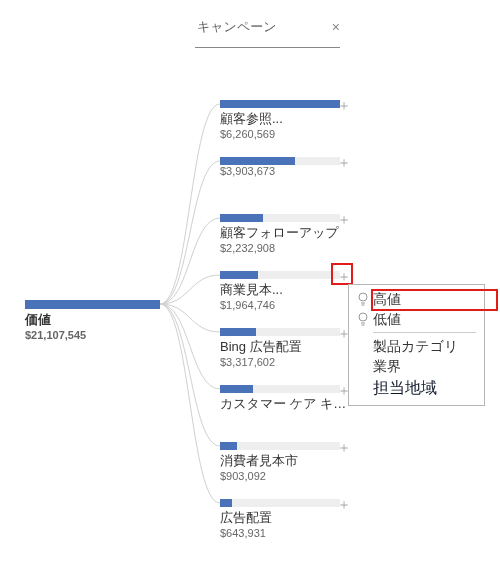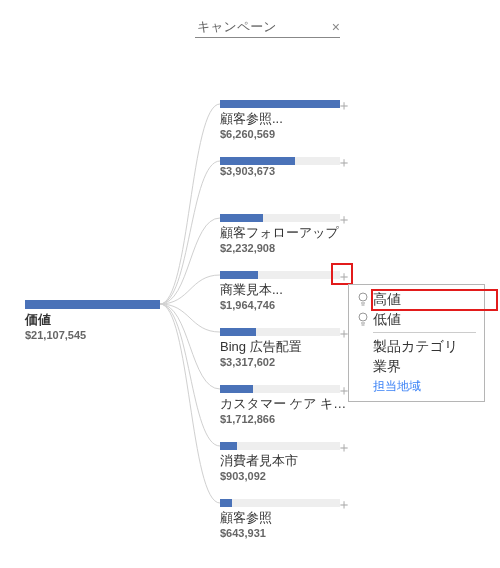--- a/index.html
+++ b/index.html
@@ -21,21 +21,21 @@
   
   .search-wrap {
     position: absolute;
     left: 195px;
     top: 18px;
     width: 145px;
     border-bottom: 1px solid #888;
     display: flex;
     align-items: center;
     justify-content: space-between;
-    padding-bottom: 2px;
+    padding-bottom: 12px;
   }
   .search-input {
     border: none;
     outline: none;
     font-size: 13px;
     color: #666;
     width: 120px;
     background: transparent;
   }
   .search-clear {
@@ -89,21 +89,21 @@
     color: #333;
     margin-top: 2px;
     white-space: nowrap;
     overflow: hidden;
     text-overflow: ellipsis;
     max-width: 130px;
   }
   .child-value {
     font-size: 11px;
     color: #666;
-    font-weight: 700;
+    font-weight: 400;
   }
   .plus {
     position: absolute;
     right: 4px;
     top: -2px;
     font-size: 14px;
     color: #aaa;
     cursor: pointer;
     line-height: 1;
   }
@@ -135,21 +135,21 @@
     border: 1px solid #b5b5b5;
     padding: 4px 0 6px 0;
     font-size: 14px;
   }
   .menu-row {
     display: flex;
     align-items: center;
     padding: 2px 8px 0 6px;
     cursor: pointer;
   }
-  .menu-row.small { font-size: 12px; color: #3b82f6; }
+  .menu-row.small { font-size: 16px; color: #0f172a; }
   .menu-bulb {
     width: 16px;
     font-size: 13px;
     color: #888;
     text-align: center;
     margin-right: 2px;
     flex: 0 0 16px;
   }
   .menu-label {
     flex: 1;
@@ -233,36 +233,35 @@
         <span class="plus">＋</span>
         <div class="child-label">Bing 広告配置</div>
         <div class="child-value">$3,317,602</div>
       </div>
       <div class="child" style="top: 385px;">
         <div class="child-barwrap">
           <div class="child-bar" style="width: 32.8315px;"></div>
         </div>
         <span class="plus">＋</span>
         <div class="child-label">カスタマー ケア キャン...</div>
-        <div class="child-value">$1,712,866</div>
       </div>
       <div class="child" style="top: 442px;">
         <div class="child-barwrap">
           <div class="child-bar" style="width: 17.3101px;"></div>
         </div>
         <span class="plus">＋</span>
         <div class="child-label">消費者見本市</div>
         <div class="child-value">$903,092</div>
       </div>
       <div class="child" style="top: 499px;">
         <div class="child-barwrap">
           <div class="child-bar" style="width: 12.3426px;"></div>
         </div>
         <span class="plus">＋</span>
-        <div class="child-label">顧客参照</div>
+        <div class="child-label">広告配置</div>
         <div class="child-value">$643,931</div>
       </div>
     </div>
 
   <div class="highlight-plus" id="hl-plus" style="left: 331px; top: 263px;"></div>
 
   <div class="menu" id="menu">
       <div class="menu-row">
         <span class="menu-bulb"><svg width="12" height="14" viewBox="0 0 12 14">
             <circle cx="6" cy="5" r="4" fill="none" stroke="#999" stroke-width="1"></circle>

